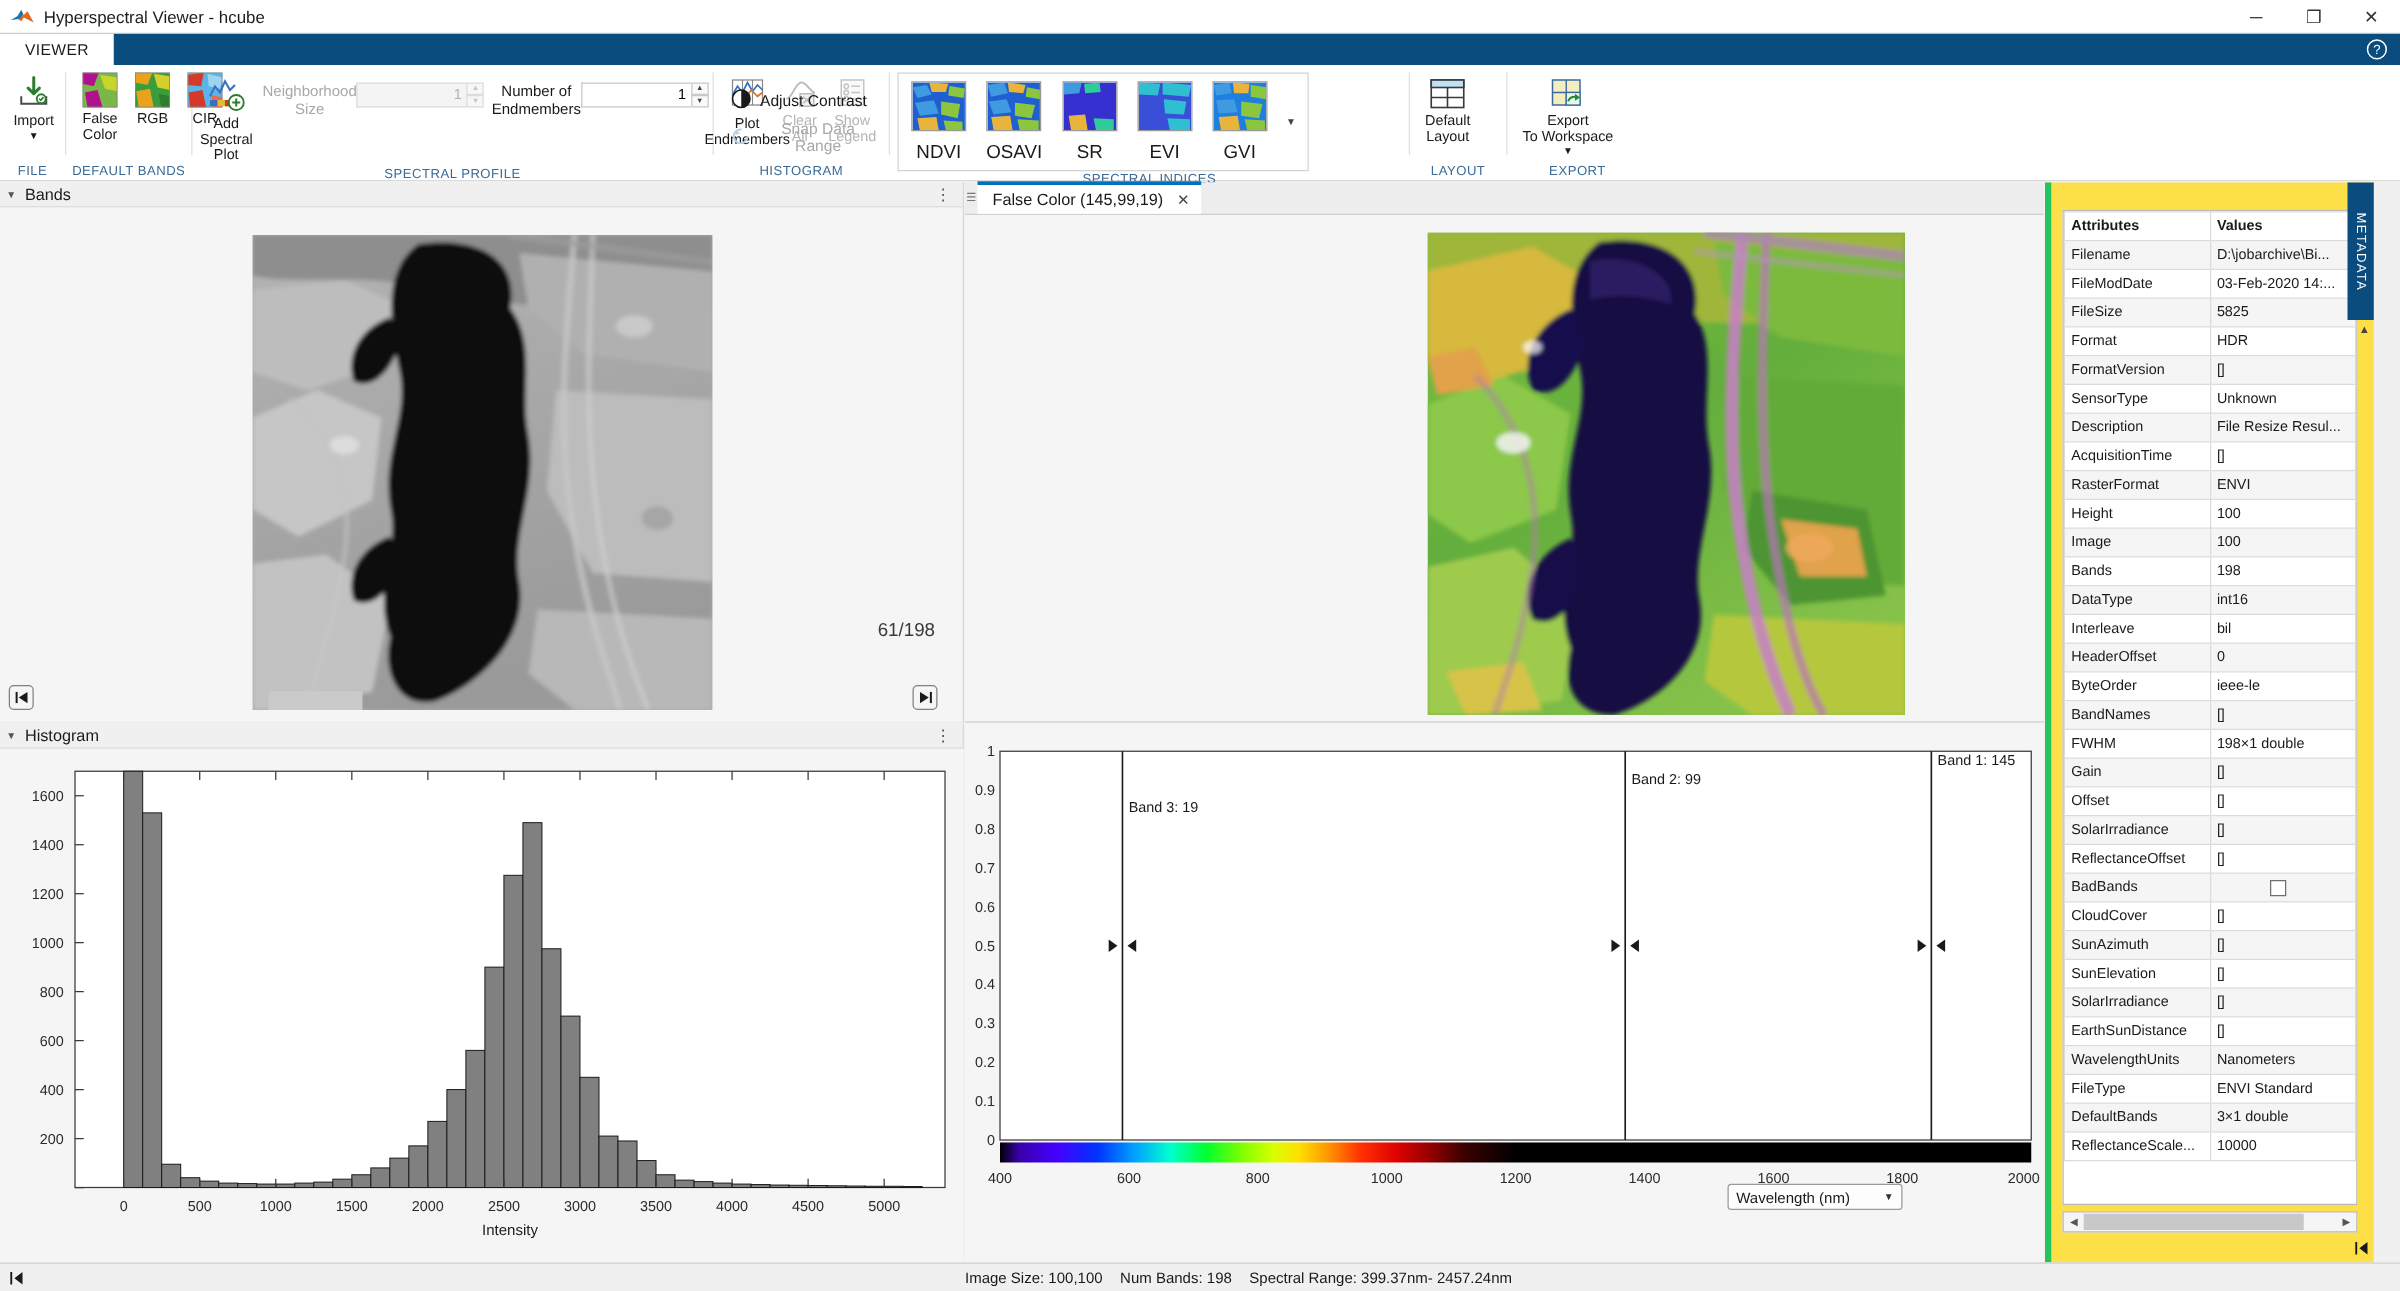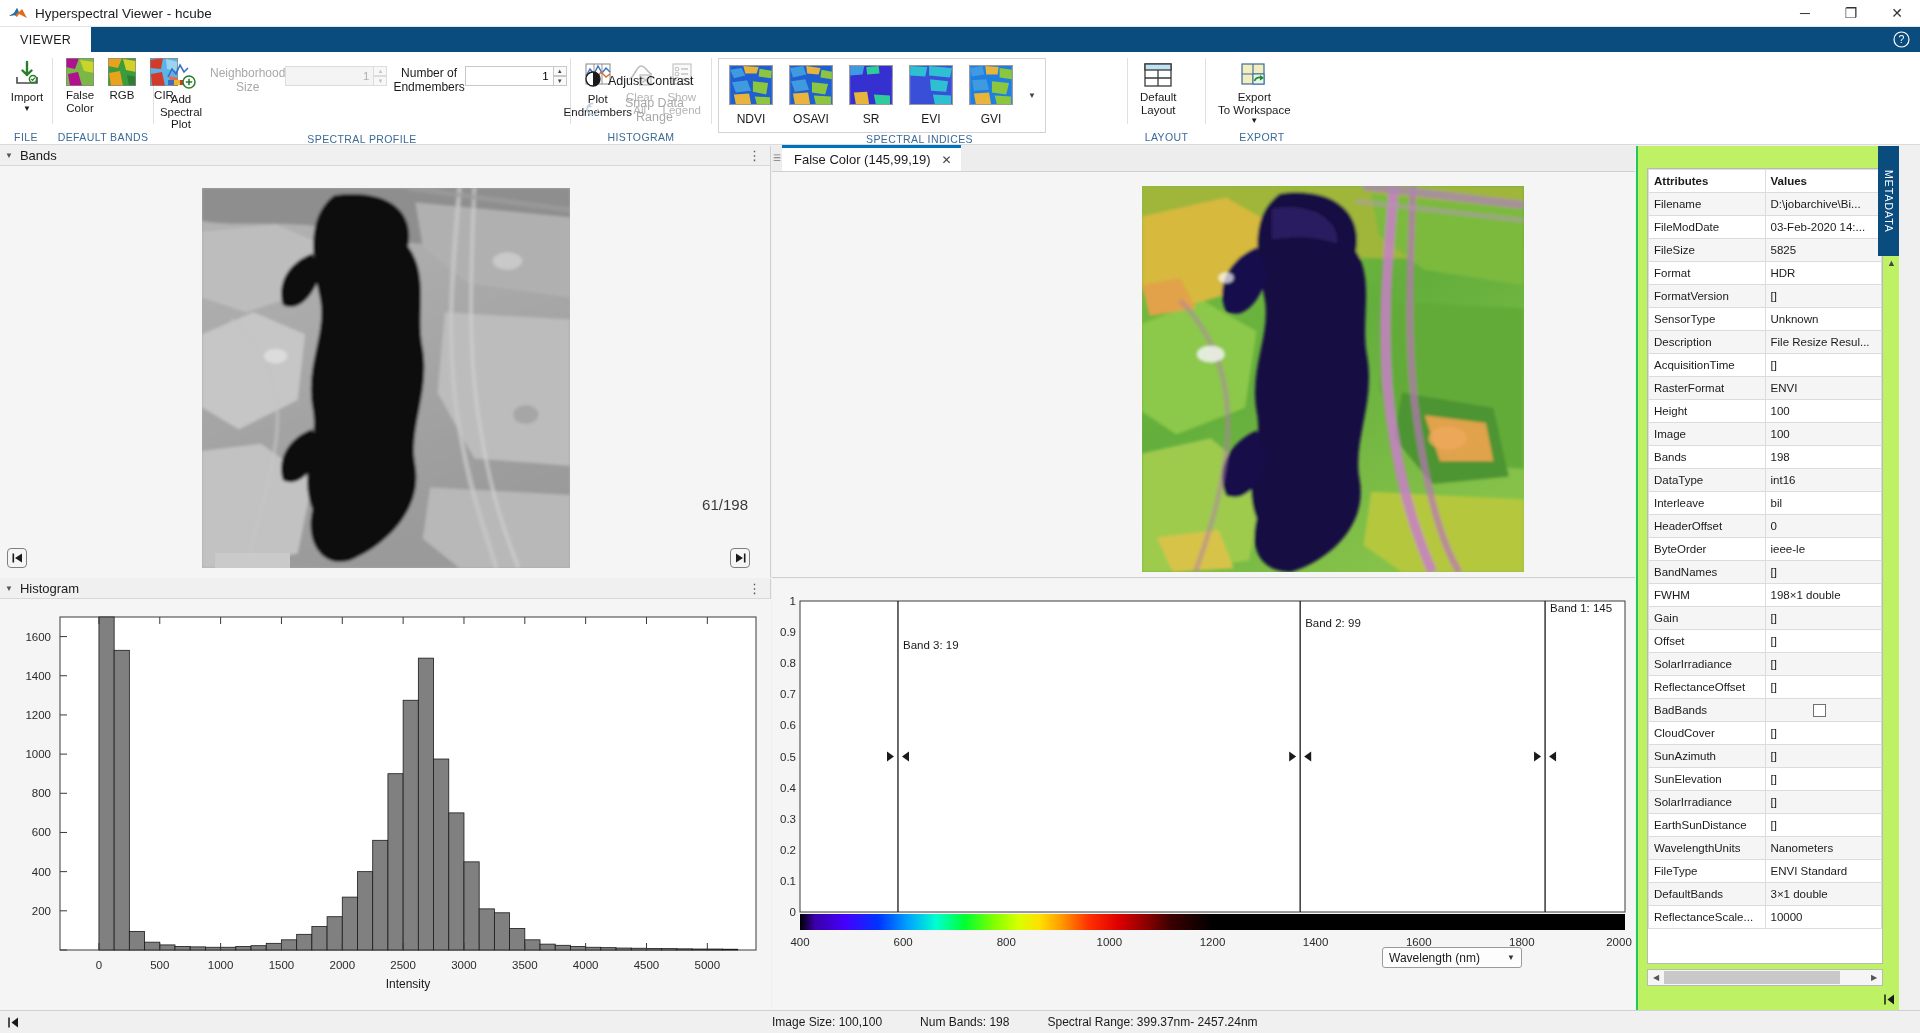--- a/index.html
+++ b/index.html
@@ -54,21 +54,21 @@
   .spin input {
     flex:1; border:1px solid #c8c8c8; border-right:none; background:#fff; text-align:right;
     font-family:"Liberation Sans", sans-serif; font-size:11.5px; padding:0 4px; min-width:0;
   }
   .spin.dim input { background:#f4f4f4; color:#b0b0b0; border-color:#dcdcdc; }
   .spinbtns { display:flex; flex-direction:column; width:14px; }
   .spinbtns div { flex:1; border:1px solid #c8c8c8; background:#fafafa;
                   display:flex; align-items:center; justify-content:center; font-size:6px; color:#444; }
   .spin.dim .spinbtns div { border-color:#dcdcdc; color:#c4c4c4; background:#f7f7f7; }
   .thumb { border:1px solid #9a9a9a; }
-  .idxbtn { display:flex; flex-direction:column; align-items:center; padding:3px 8px; font-size:12px;justify-content:space-between; }
+  .idxbtn { display:flex; flex-direction:column; align-items:center; padding:3px 8px; font-size:15px;justify-content:space-between; }
   .idxbtn .tl { margin-bottom:4px; }
   .checkrow { display:flex; align-items:center; gap:7px; font-size:12.5px; padding:3px 4px; }
   .checkrow.dim { color:#a8a8a8;text-align:center; }
   
   #main { position:absolute; top:146px; left:0; width:1920px; height:864px; }
   .panel-title {
     height:20px; background:#f0f0f0; display:flex; align-items:center;
     font-size:13px; color:#1a1a1a; padding-left:5px; border-bottom:1px solid #d8d8d8;
   }
   .collapse-arrow { font-size:8px; color:#555; margin-right:7px; }
@@ -96,22 +96,22 @@
   #viewer-tabbar .grip { width:10px; height:26px; display:flex; align-items:center; justify-content:center;
                          font-size:9px; color:#777; }
   .vtab { height:26px; background:#fff; border-top:3px solid #0072bd; display:flex; align-items:center;
           padding:0 9px 0 12px; font-size:13px; gap:11px; }
   .vtab .x { font-size:12px; color:#444; }
   #fc-image { position:absolute; left:370px; top:40px; width:382px; height:386px; }
   
   #spectral { position:absolute; left:772px; top:433px; width:863px; height:431px; background:#f5f5f5; }
   #spectral .body { position:relative; width:863px; height:411px; background:#f5f5f5; }
   
-  #meta { position:absolute; left:1636px; top:0; width:263px; height:864px; background:#bef264;
-          border-left:2px solid #22c55e; }
+  #meta { position:absolute; left:1636px; top:0; width:263px; height:864px; background:#fde047;
+          border-left:5px solid #22c55e; }
   #meta-inner { position:absolute; left:9px; top:22px; width:236px; bottom:46px; background:#fff;
                 border:1px solid #b9b9b9; overflow:hidden; }
   table.mt { width:100%; border-collapse:collapse; table-layout:fixed; }
   table.mt th, table.mt td {
     font-size:11.5px; padding:3px 5px; border:1px solid #dcdcdc; height:23px;
     white-space:nowrap; overflow:hidden; text-overflow:ellipsis; color:#1a1a1a;
   }
   table.mt th { text-align:left; font-weight:bold; background:#fff; }
   table.mt td:first-child { width:115px; }
   table.mt tr:nth-child(odd) td { background:#f5f5f5; }
@@ -127,21 +127,21 @@
                   color:#fff; font-size:10.5px; letter-spacing:1px;
                   display:flex; align-items:center; justify-content:center; }
   #meta-sidetab span { writing-mode:vertical-rl; }
   #meta-collapse-top { position:absolute; right:3px; top:112px; font-size:9px; color:#444; }
   #meta-collapse-bot { position:absolute; right:3px; bottom:3px; font-size:10px; color:#444; }
   
   #statusbar { position:absolute; left:0; top:1010px; width:1920px; height:23px;
                background:#f0f0f0; border-top:1px solid #d0d0d0;
                display:flex; align-items:center; font-size:12px; color:#1a1a1a; }
   #statusbar .left { width:772px; display:flex; align-items:center; padding-left:7px; }
-  #statusbar .items { display:flex; gap:38px; }
+  #statusbar .items { display:flex; gap:14px; }
   
   .axislabel { font-size:11.5px; fill:#2b2b2b; font-family:"Liberation Sans", sans-serif; }
   .axistitle { font-size:12px; fill:#1a1a1a; font-family:"Liberation Sans", sans-serif; }
   .bandlabel { font-size:11.5px; fill:#1a1a1a; font-family:"Liberation Sans", sans-serif; }
   .wl-select { position:absolute; left:610px; bottom:22px; width:140px; height:21px;
                border:1px solid #9a9a9a; border-radius:3px; background:#fdfdfd;
                display:flex; align-items:center; padding:0 6px; font-size:12px; }
   .wl-select .cv { margin-left:auto; font-size:8px; color:#333; }
 </style>
 </head>

